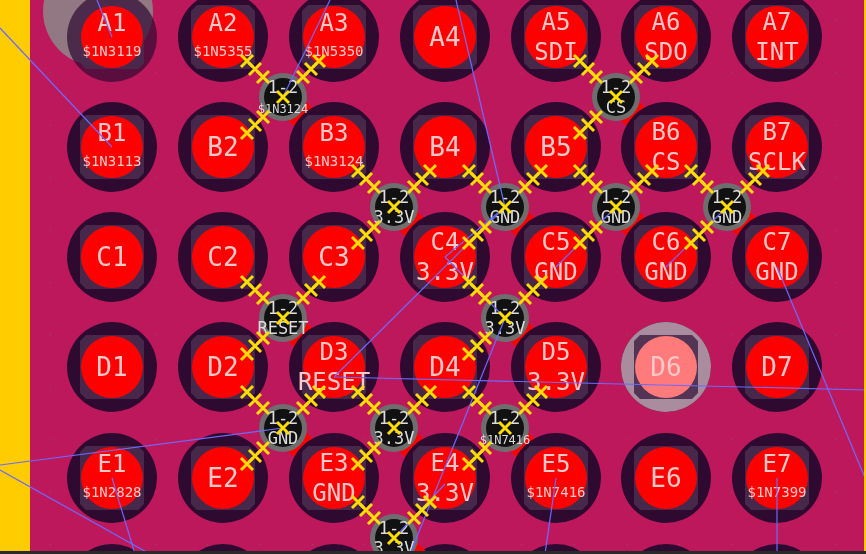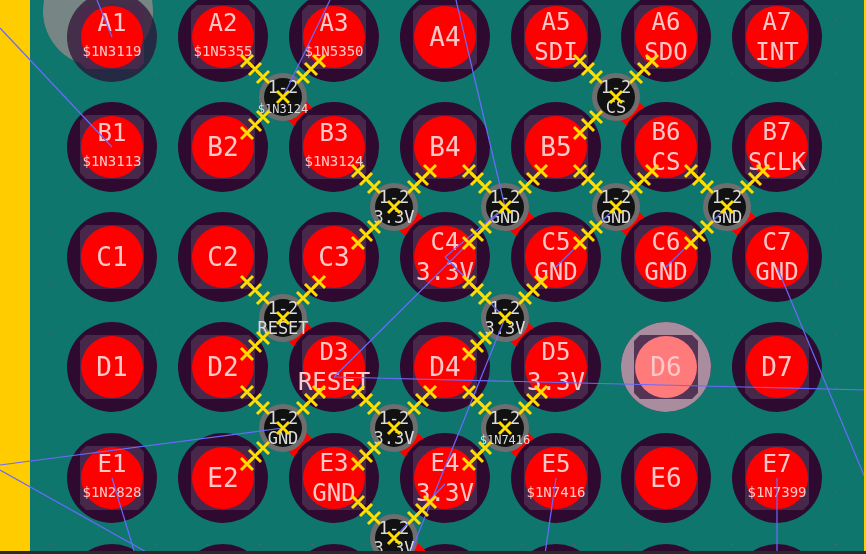--- a/index.html
+++ b/index.html
@@ -1,17 +1,17 @@
 <!DOCTYPE html>
 <html><head>
 <meta charset="utf-8">
 <style>
   html, body { margin: 0; padding: 0; background: #000; }
   body { width: 866px; height: 554px; overflow: hidden; position: relative; font-family: "DejaVu Sans Mono", monospace; }
-  #canvas { position: absolute; left: 0; top: 0; width: 866px; height: 554px; background: #0f766e; overflow: hidden; }
+  #canvas { position: absolute; left: 0; top: 0; width: 866px; height: 554px; background: #be185d; overflow: hidden; }
   .edge { position: absolute; top: 0; width: 30px; height: 551px; background: #ffcc00; }
   .edge.left { left: 0; }
   .edge.right { left: 864px; width: 4px; }
   .bottom-bar { position: absolute; left: 0; top: 551px; width: 866px; height: 3px; background: #2a2a2a; }
   svg { position: absolute; left: 0; top: 0; }
   .pad-label { fill: #ffc8c8; font-family: "DejaVu Sans Mono", monospace; text-anchor: middle; }
   .via-label { fill: #dcdcdc; font-family: "DejaVu Sans Mono", monospace; text-anchor: middle; }
 </style>
 </head>
 <body>

